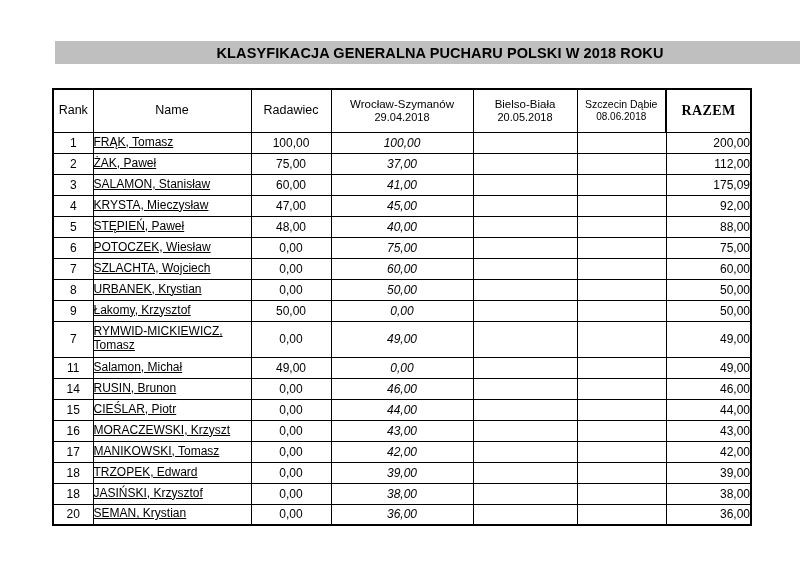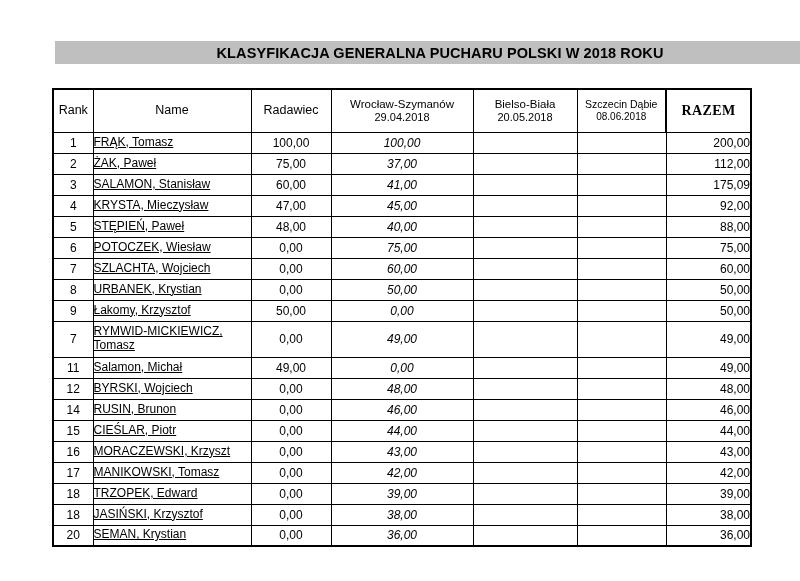--- a/index.html
+++ b/index.html
@@ -265,29 +265,20 @@
         <tr>
           <td class="rank-cell">11</td>
           <td class="name-cell">Salamon, Michał</td>
           <td class="num-cell">49,00</td>
           <td class="num-cell italic">0,00</td>
           <td class="num-cell blank-cell"></td>
           <td class="num-cell blank-cell"></td>
           <td class="total-cell">49,00</td>
         </tr>
         <tr>
-          <td class="rank-cell">12</td>
-          <td class="name-cell">BYRSKI, Wojciech</td>
-          <td class="num-cell">0,00</td>
-          <td class="num-cell italic">48,00</td>
-          <td class="num-cell blank-cell"></td>
-          <td class="num-cell blank-cell"></td>
-          <td class="total-cell">48,00</td>
-        </tr>
-        <tr>
           <td class="rank-cell">14</td>
           <td class="name-cell">RUSIN, Brunon</td>
           <td class="num-cell">0,00</td>
           <td class="num-cell italic">46,00</td>
           <td class="num-cell blank-cell"></td>
           <td class="num-cell blank-cell"></td>
           <td class="total-cell">46,00</td>
         </tr>
         <tr>
           <td class="rank-cell">15</td>

